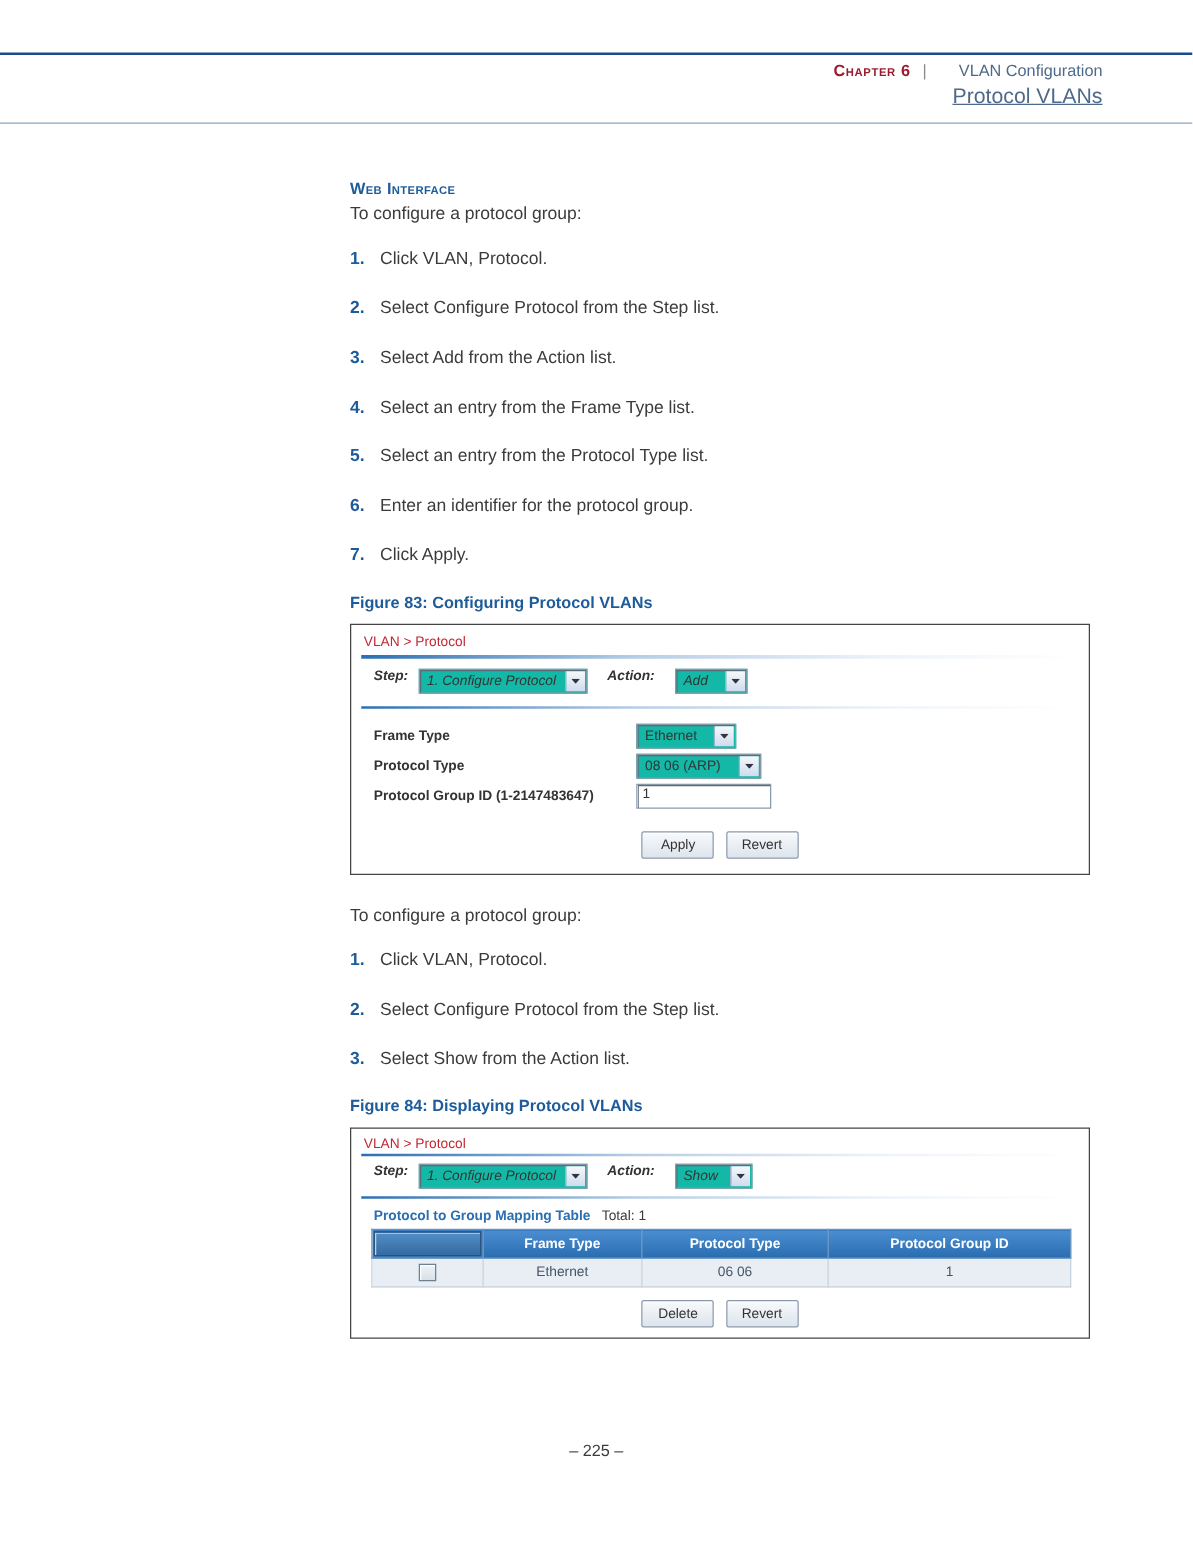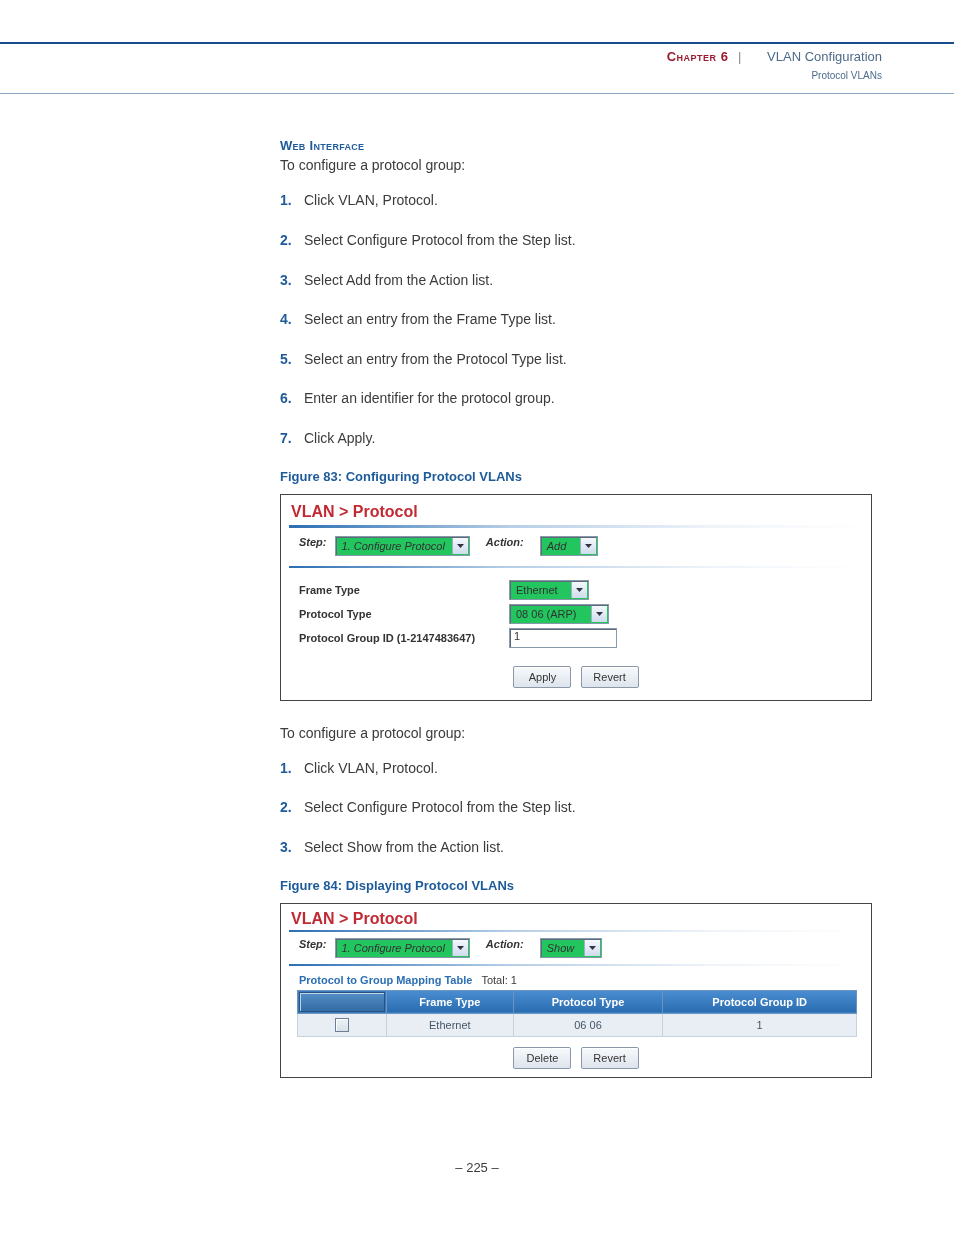--- a/index.html
+++ b/index.html
@@ -16,21 +16,21 @@
   }
   .header {
     text-align: right;
     padding: 0 72px 6px 0;
     font-size: 13px;
     line-height: 1.35;
   }
   .header .chapter { color: #9a1b2f; font-weight: bold; font-variant: small-caps; letter-spacing: 0.5px; }
   .header .sep { color: #888; padding: 0 6px; }
   .header .chtitle { color: #4d6a8a; margin-left: 16px; }
-  .header .subtitle { color: #4d6a8a; font-size: 10px; }
+  .header .subtitle { color: #4d6a8a; font-size: 17px; text-decoration: underline; }
   .header-rule2 {
     border-top: 1px solid #8aa6c2;
     margin: 4px 0 0;
   }
   .content {
     padding: 44px 85px 0 280px;
   }
   .section-heading {
     color: #1e5b9a;
     font-size: 13px;
@@ -76,22 +76,22 @@
     border: 1px solid #444;
     width: 592px;
     box-sizing: border-box;
     font-family: Tahoma, Arial, sans-serif;
     font-size: 11px;
     color: #333;
     margin-bottom: 22px;
   }
   .ss-title {
     color: #c22933;
-    font-weight: bold;
-    font-size: 16px;
+    font-weight: normal;
+    font-size: 11px;
     padding: 8px 10px 4px;
   }
   .ss-rule {
     height: 3px;
     margin: 0 8px 8px;
     background: linear-gradient(to right, #2b6fb3, #b6cee6 220px, #eef3f9 420px, #fff 100%);
   }
   .ss-rule.thin { height: 2px; margin: 0 8px 6px; }
   .ss-selrow {
     padding: 0 18px 10px;
@@ -108,21 +108,21 @@
   .ss-form .row { display: flex; align-items: center; height: 24px; }
   .ss-form .row .flabel { width: 210px; font-weight: bold; font-size: 11px; }
   .ss-btnrow {
     text-align: center;
     padding: 8px 0 12px;
   }
   .winselect {
     display: inline-flex;
     align-items: center;
     border: 1px solid #89a;
-    background: #22c55e;
+    background: #14b8a6;
     box-shadow: inset 1px 1px 0 #5c6a7a;
     height: 18px;
     font-size: 11px;
   }
   .winselect .val { padding: 0 6px; }
   .winselect .arrow {
     width: 15px;
     height: 16px;
     display: flex;
     align-items: center;

